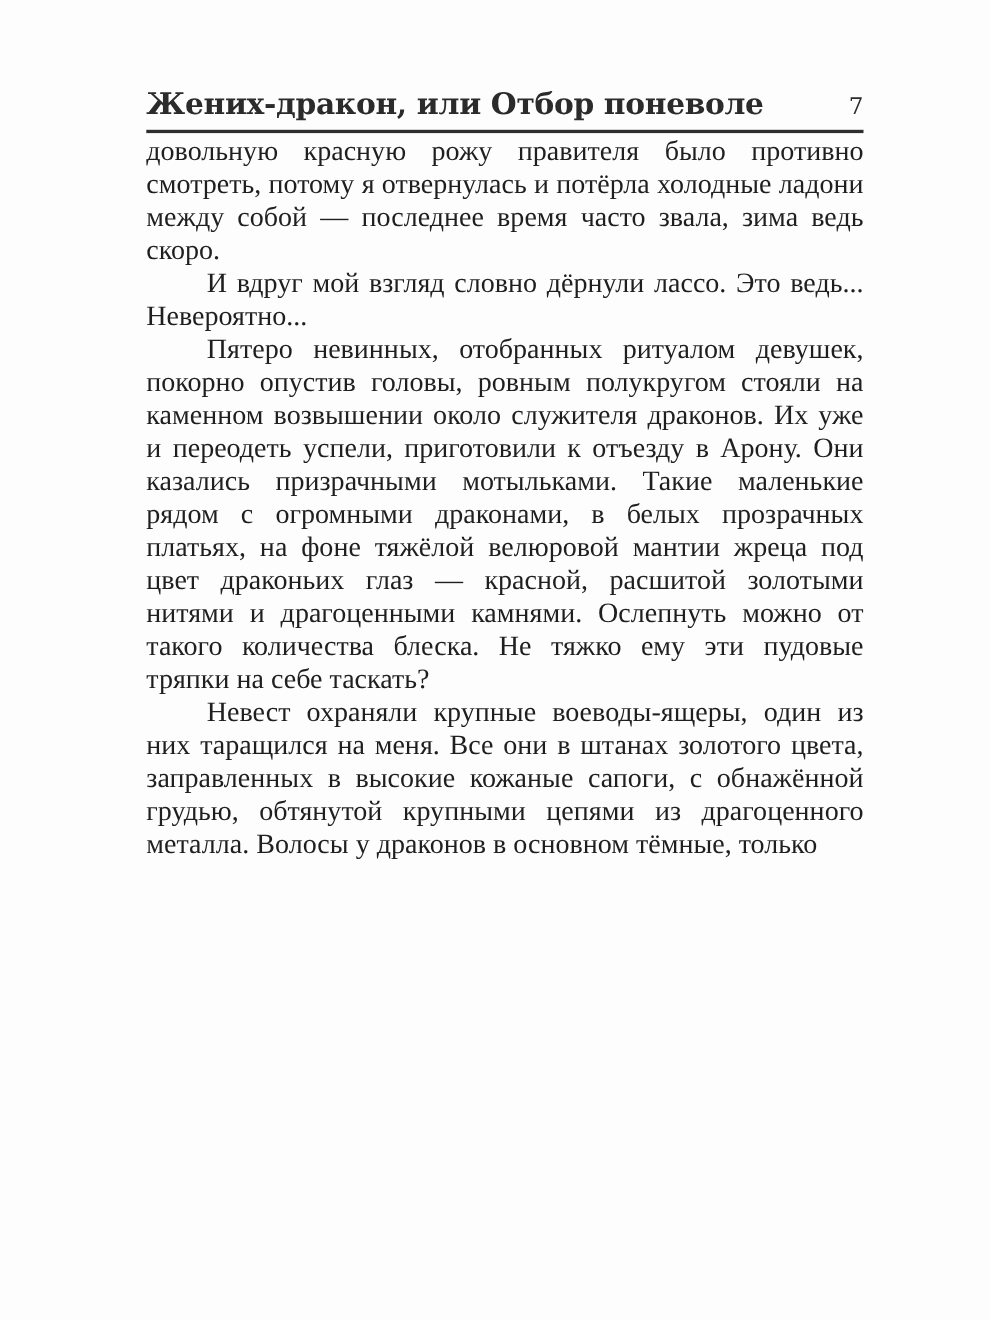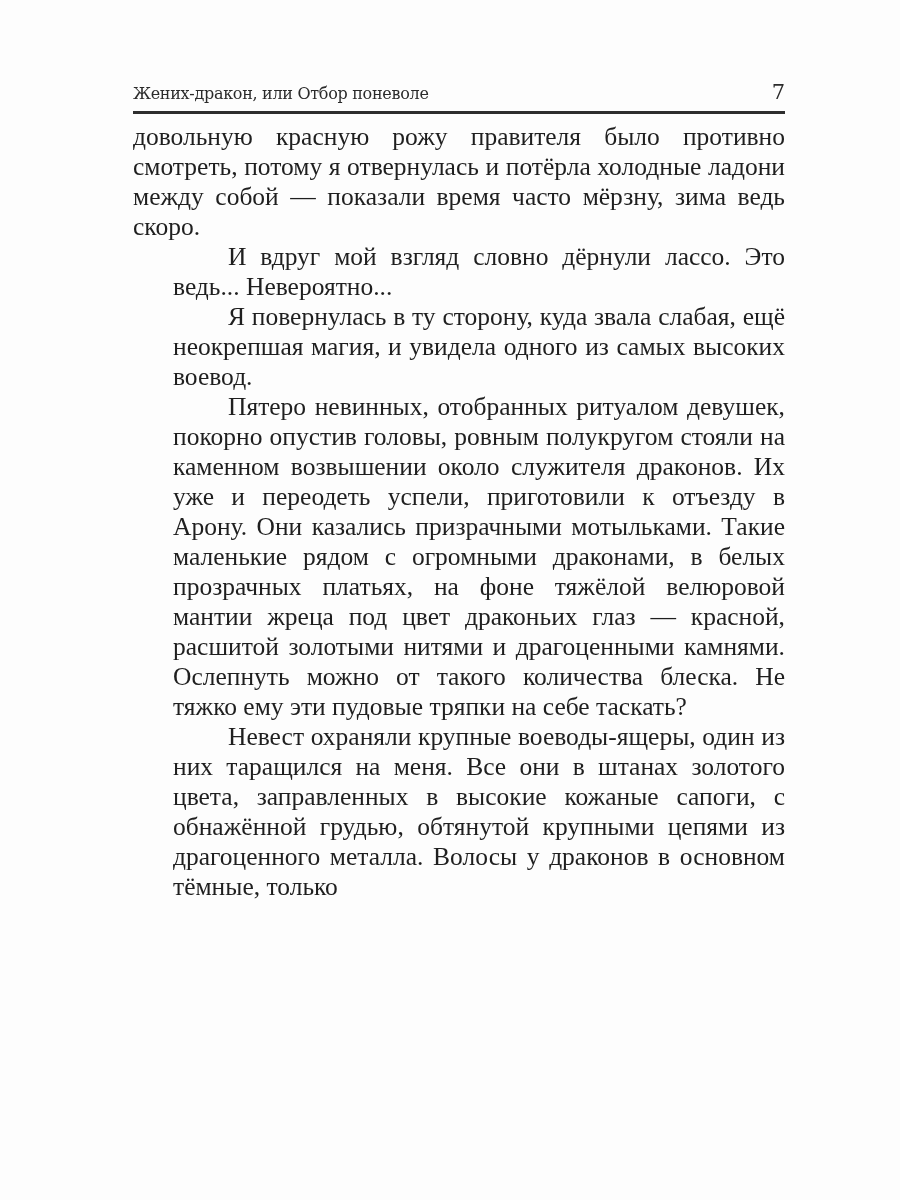--- a/index.html
+++ b/index.html
@@ -26,23 +26,24 @@
     width: 652px;
     display: flex;
     justify-content: space-between;
     align-items: baseline;
     padding-bottom: 7px;
     border-bottom: 3px solid var(--rule-color, #2e2e2e);
     color: var(--header-color, #2b2b2b);
   }
   .running-title {
     font-family: "DejaVu Serif", "Liberation Serif", serif;
-    font-size: 16px;
+    font-size: 27px;
     letter-spacing: -0.3px;
     white-space: nowrap;
+    font-weight: bold;
   }
   .page-number {
     font-family: "DejaVu Serif", "Liberation Serif", serif;
     font-size: 21px;
   }
   .page-text {
     position: absolute;
     left: 133px;
     top: 122px;
     width: 652px;
@@ -52,31 +53,29 @@
     color: var(--text-color, #1f1f1f);
     text-align: justify;
   }
   .page-text p.para {
     margin: 0;
     padding: 0;
     text-indent: 0;
   }
   .page-text p.para.indent {
     text-indent: 55px;
-    margin-left: 40px;
   }
 </style>
 </head>
 <body>
 
 <div class="page">
   <div class="page-header">
     <span class="running-title">Жених-дракон, или Отбор поневоле</span>
     <span class="page-number">7</span>
   </div>
   <div class="page-text">
-      <p class="para">довольную красную рожу правителя было противно смотреть, потому я отвернулась и потёрла холодные ладони между собой — показали время часто мёрзну, зима ведь скоро.</p>
+      <p class="para">довольную красную рожу правителя было противно смотреть, потому я отвернулась и потёрла холодные ладони между собой — последнее время часто звала, зима ведь скоро.</p>
       <p class="para indent">И вдруг мой взгляд словно дёрнули лассо. Это ведь... Невероятно...</p>
-      <p class="para indent">Я повернулась в ту сторону, куда звала слабая, ещё неокрепшая магия, и увидела одного из самых высоких воевод.</p>
       <p class="para indent">Пятеро невинных, отобранных ритуалом девушек, покорно опустив головы, ровным полукругом стояли на каменном возвышении около служителя драконов. Их уже и переодеть успели, приготовили к отъезду в Арону. Они казались призрачными мотыльками. Такие маленькие рядом с огромными драконами, в белых прозрачных платьях, на фоне тяжёлой велюровой мантии жреца под цвет драконьих глаз — красной, расшитой золотыми нитями и драгоценными камнями. Ослепнуть можно от такого количества блеска. Не тяжко ему эти пудовые тряпки на себе таскать?</p>
       <p class="para indent">Невест охраняли крупные воеводы-ящеры, один из них таращился на меня. Все они в штанах золотого цвета, заправленных в высокие кожаные сапоги, с обнажённой грудью, обтянутой крупными цепями из драгоценного металла. Волосы у драконов в основном тёмные, только</p>
     </div>
 </div>
 
 </body></html>

